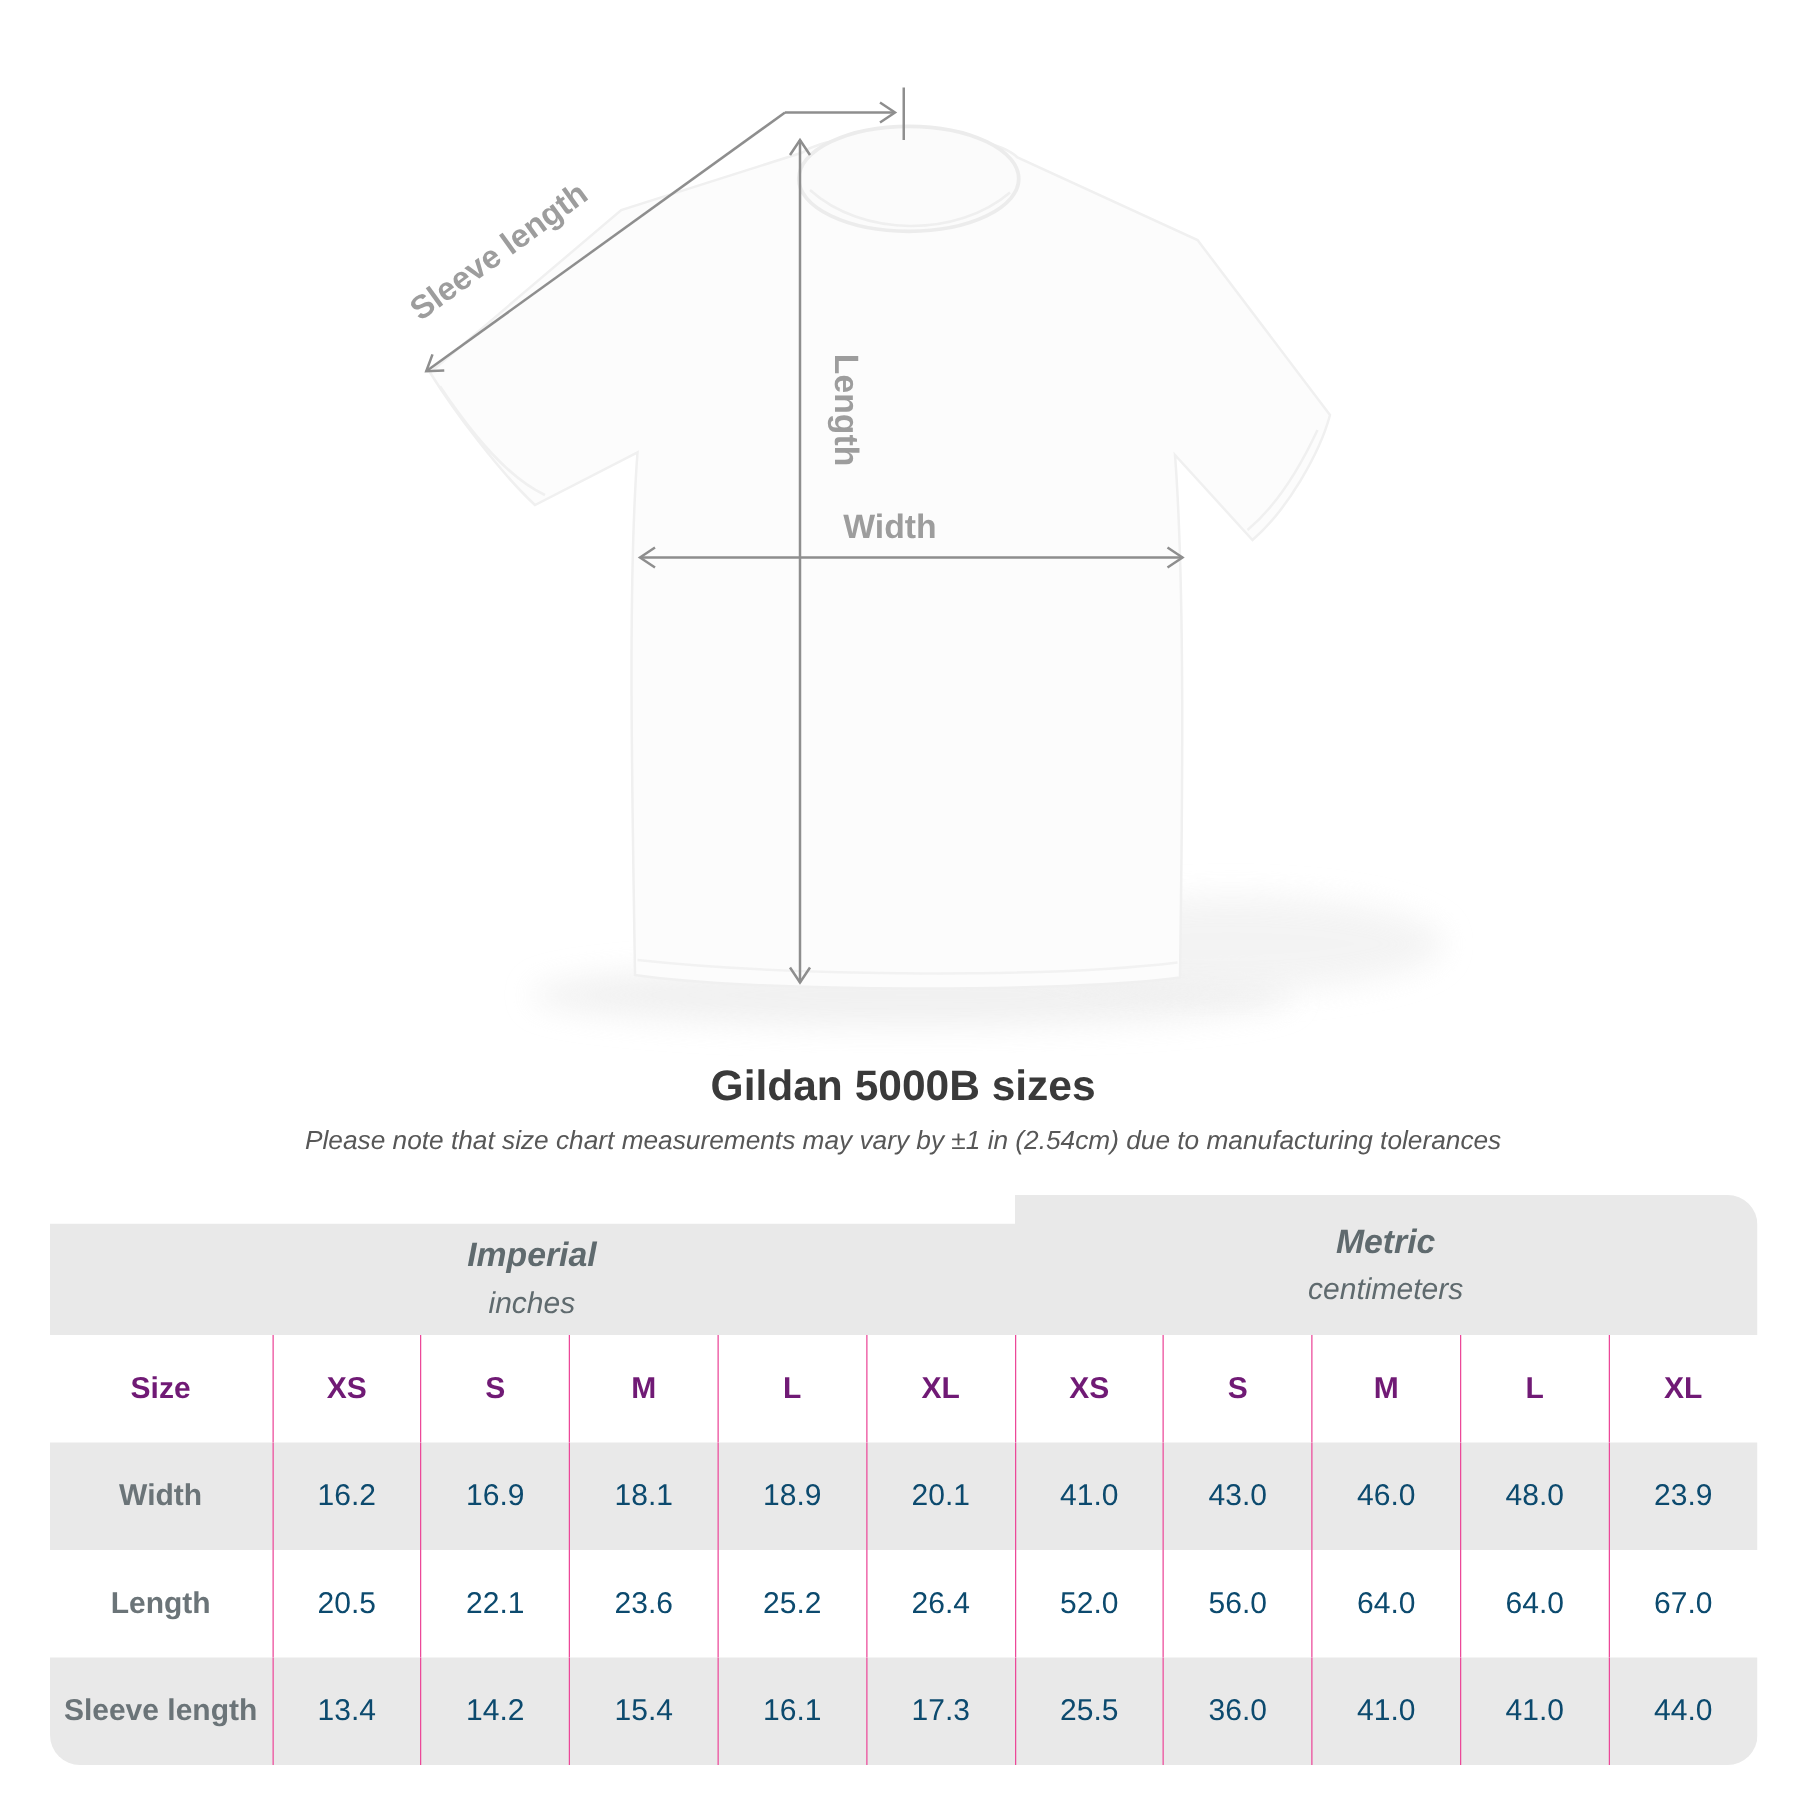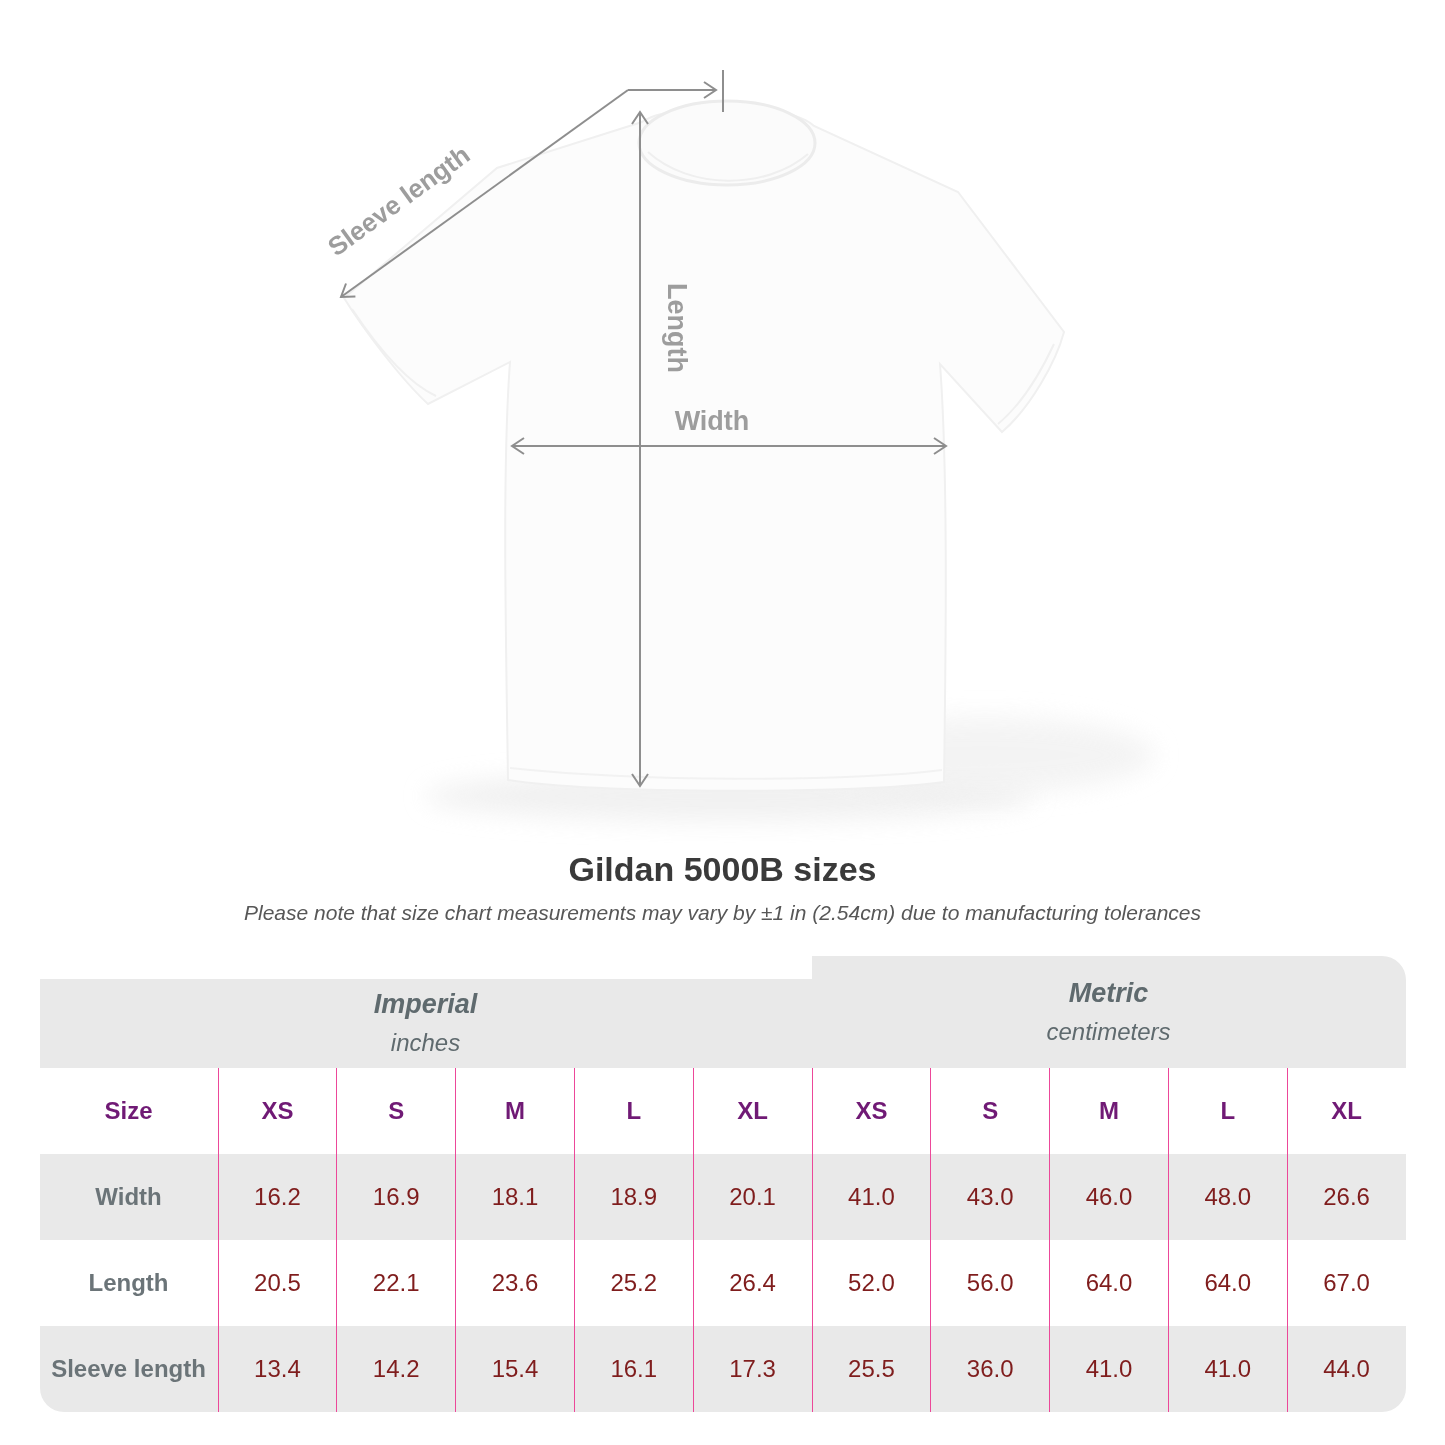--- a/index.html
+++ b/index.html
@@ -80,21 +80,21 @@
   .cell.nb { border-left: none; }
   .cell.hdr {
     font-weight: bold;
     color: #701a75;
     background: #ffffff;
   }
   .cell.lbl {
     font-weight: bold;
     color: #6b7478;
   }
-  .cell.val { color: #7f1d1d; }
+  .cell.val { color: #0c4a6e; }
   .gray { background: #e9e9e9; }
   .white { background: #ffffff; }
 </style>
 </head>
 <body>
 
 <div class="page">
 
   <div class="diagram">
     <svg width="1445" height="845" viewBox="0 0 1445 845">
@@ -182,21 +182,21 @@
     <div class="cell lbl nb gray">Width</div>
     <div class="cell val gray">16.2</div>
     <div class="cell val gray">16.9</div>
     <div class="cell val gray">18.1</div>
     <div class="cell val gray">18.9</div>
     <div class="cell val gray">20.1</div>
     <div class="cell val gray">41.0</div>
     <div class="cell val gray">43.0</div>
     <div class="cell val gray">46.0</div>
     <div class="cell val gray">48.0</div>
-    <div class="cell val gray">26.6</div>
+    <div class="cell val gray">23.9</div>
 
     <div class="cell lbl nb white">Length</div>
     <div class="cell val white">20.5</div>
     <div class="cell val white">22.1</div>
     <div class="cell val white">23.6</div>
     <div class="cell val white">25.2</div>
     <div class="cell val white">26.4</div>
     <div class="cell val white">52.0</div>
     <div class="cell val white">56.0</div>
     <div class="cell val white">64.0</div>

